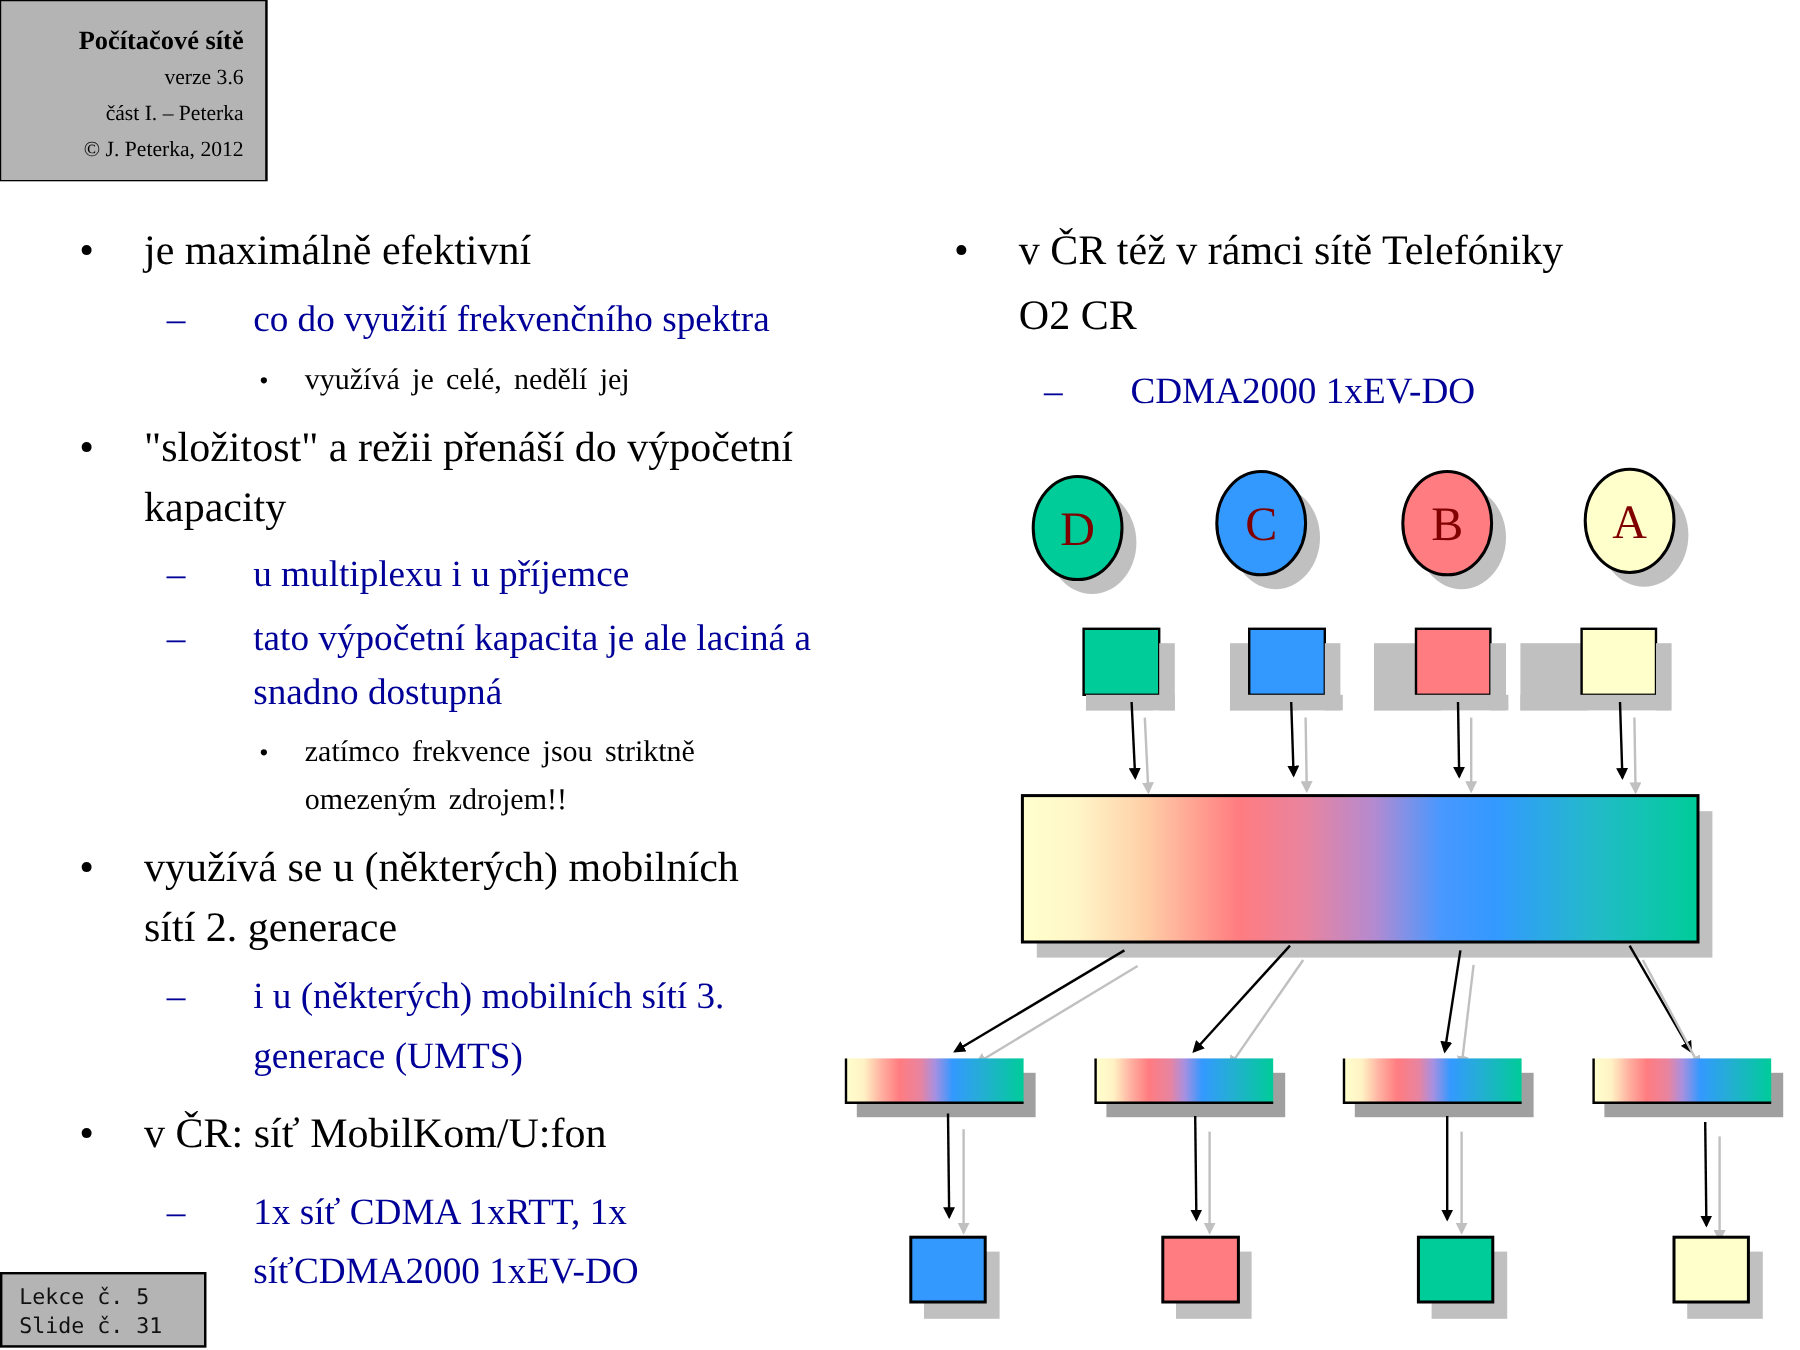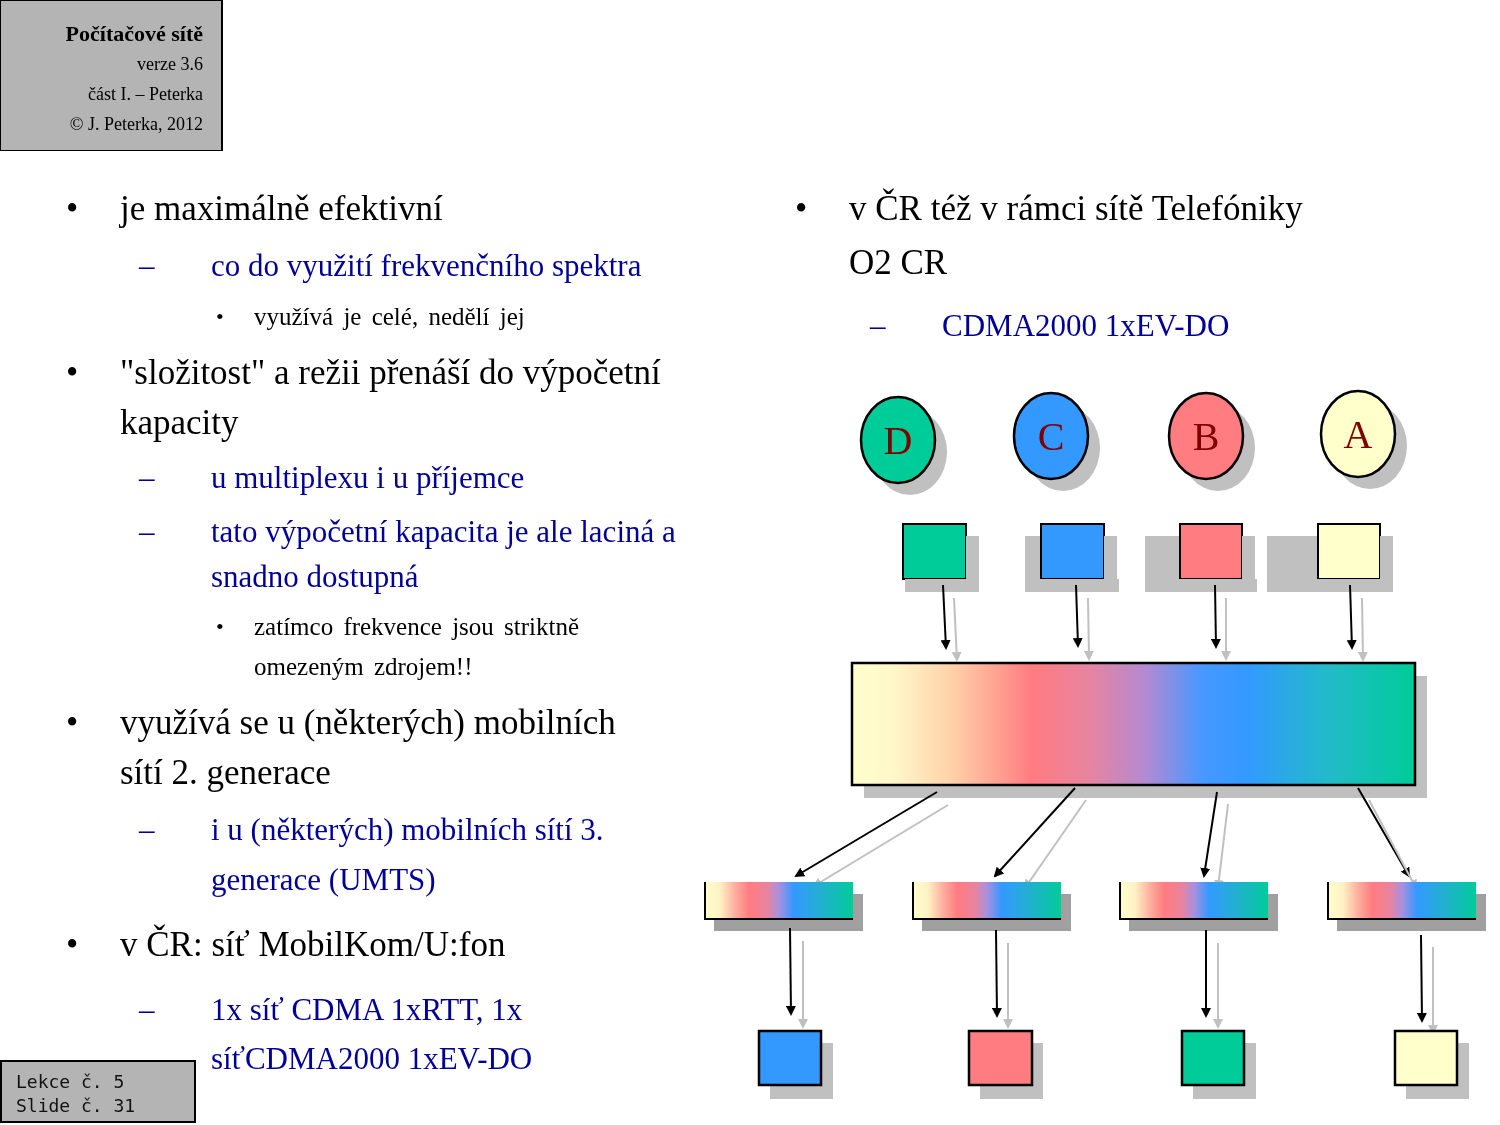--- a/index.html
+++ b/index.html
@@ -23,21 +23,21 @@
   .l1 .dot { position:absolute; left:0; top:0; }
   .l1 .txt { position:absolute; left:54px; top:0; white-space:nowrap; }
   .l2 { position:absolute; font-size:31px; line-height:48px; color:#000099; }
   .l2 .dash { position:absolute; left:0; top:0; }
   .l2 .txt { position:absolute; left:48px; top:0; white-space:nowrap;margin-left:24px; }
   .l3 { position:absolute; font-size:25px; line-height:40px; }
   .l3 .dot { position:absolute; left:0; top:0; font-size:22px; }
   .l3 .txt { position:absolute; left:38px; top:0; white-space:nowrap; word-spacing:4px; }
 
   
-  .footer { position:absolute; left:0; top:1060px; width:196px; height:63px; background:#b4b4b4;
+  .footer { position:absolute; left:0; top:1060px; width:172px; height:63px; background:#b4b4b4;
             border:2px solid #000; box-sizing:border-box; font-family:"DejaVu Sans Mono","Liberation Mono",monospace;
             font-size:18px; line-height:24px; padding:8px 0 0 14px; color:#111; }
 
   
   .diagram { position:absolute; left:0; top:0; width:1500px; height:1125px; }
   .circle-lbl { font-family:"Liberation Serif", serif; font-size:40px; fill:#800000; }
 </style>
 </head>
 <body>
 

